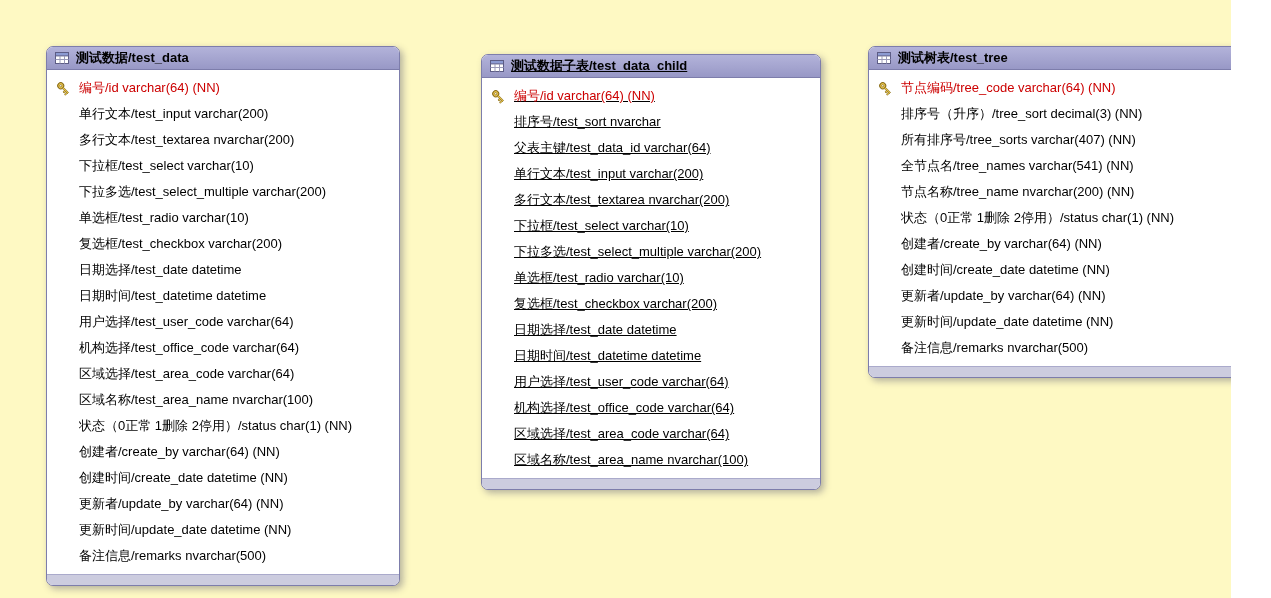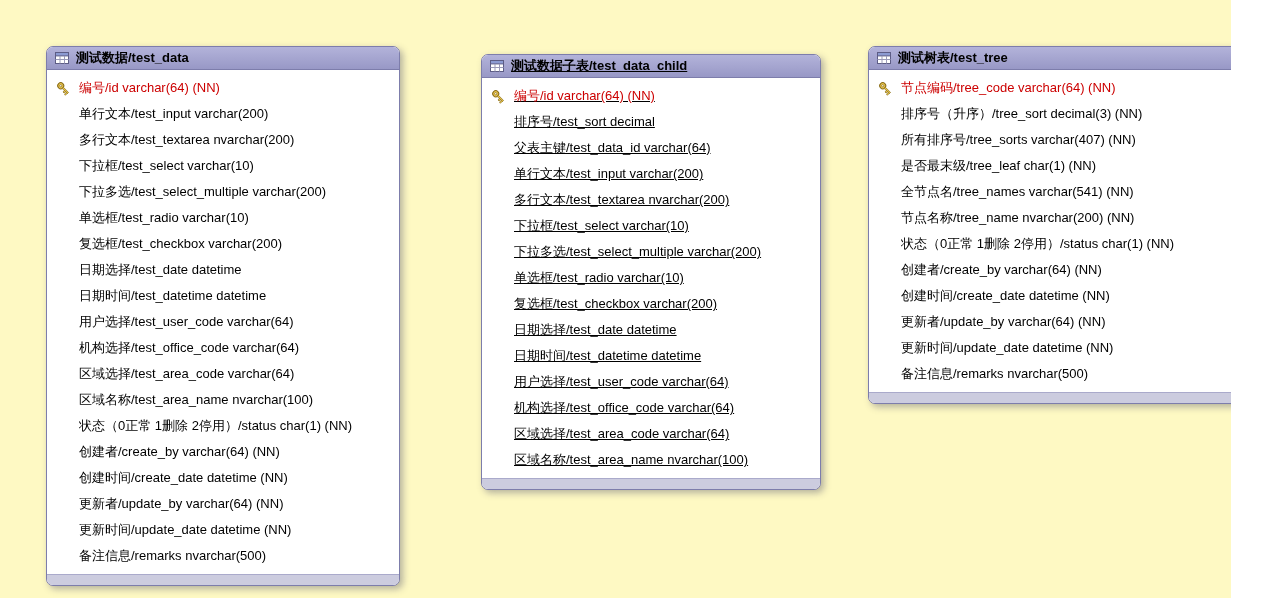--- a/index.html
+++ b/index.html
@@ -202,21 +202,21 @@
                 <rect x="7.4" y="7.7" width="7.4" height="1.7" fill="#e9c54b" stroke="#8a6d1a" stroke-width="0.7"></rect>
                 <rect x="10.6" y="9.2" width="1.4" height="2.1" fill="#e9c54b" stroke="#8a6d1a" stroke-width="0.7"></rect>
                 <rect x="13.2" y="9.2" width="1.4" height="2.7" fill="#e9c54b" stroke="#8a6d1a" stroke-width="0.7"></rect>
               </g>
             </svg>
           </span>
           <span class="field-label">编号/id varchar(64) (NN)</span>
         </div>
         <div class="field-row">
           <span class="key-cell"></span>
-          <span class="field-label">排序号/test_sort decimal</span>
+          <span class="field-label">排序号/test_sort nvarchar</span>
         </div>
         <div class="field-row">
           <span class="key-cell"></span>
           <span class="field-label">父表主键/test_data_id varchar(64)</span>
         </div>
         <div class="field-row">
           <span class="key-cell"></span>
           <span class="field-label">单行文本/test_input varchar(200)</span>
         </div>
         <div class="field-row">
@@ -297,24 +297,20 @@
         <div class="field-row">
           <span class="key-cell"></span>
           <span class="field-label">排序号（升序）/tree_sort decimal(3) (NN)</span>
         </div>
         <div class="field-row">
           <span class="key-cell"></span>
           <span class="field-label">所有排序号/tree_sorts varchar(407) (NN)</span>
         </div>
         <div class="field-row">
           <span class="key-cell"></span>
-          <span class="field-label">是否最末级/tree_leaf char(1) (NN)</span>
-        </div>
-        <div class="field-row">
-          <span class="key-cell"></span>
           <span class="field-label">全节点名/tree_names varchar(541) (NN)</span>
         </div>
         <div class="field-row">
           <span class="key-cell"></span>
           <span class="field-label">节点名称/tree_name nvarchar(200) (NN)</span>
         </div>
         <div class="field-row">
           <span class="key-cell"></span>
           <span class="field-label">状态（0正常 1删除 2停用）/status char(1) (NN)</span>
         </div>

